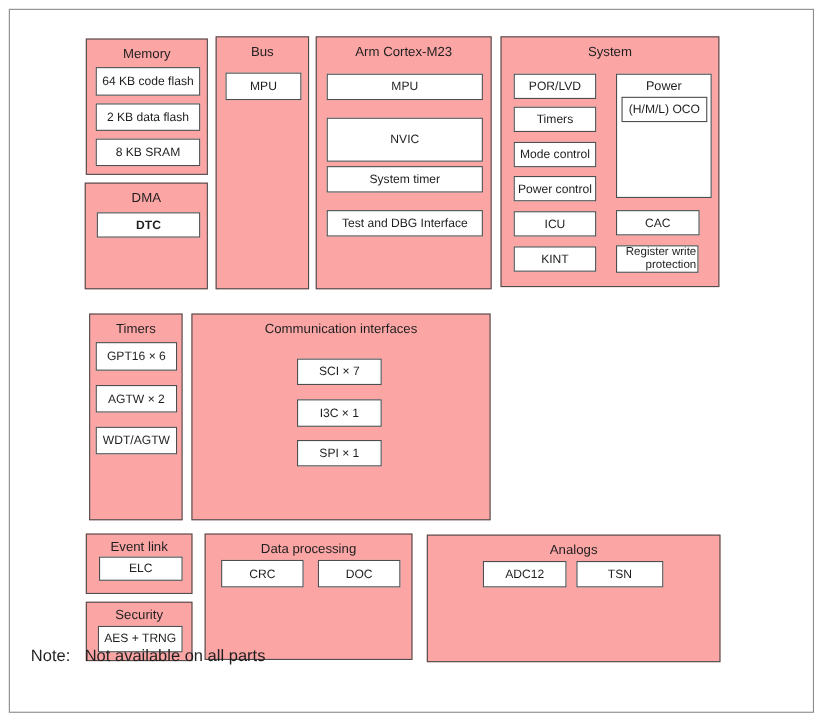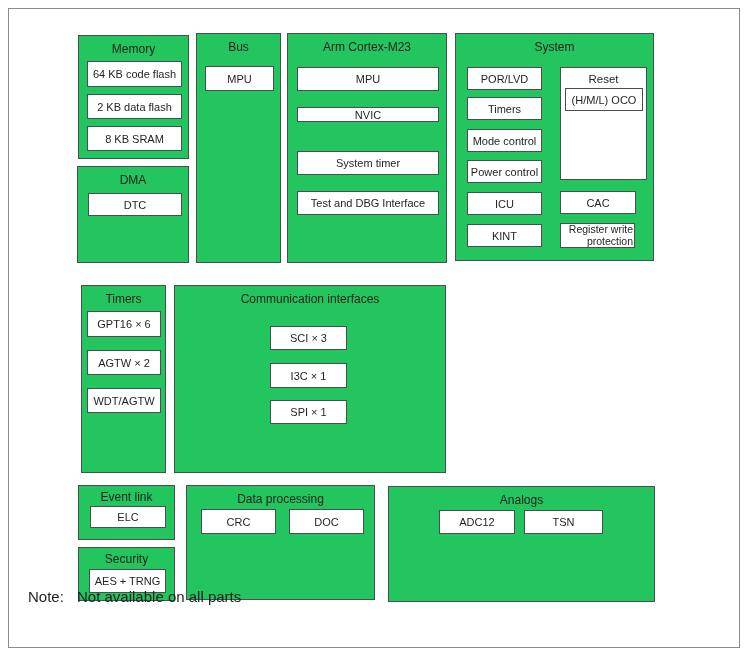--- a/index.html
+++ b/index.html
@@ -15,21 +15,21 @@
   .frame {
     position: absolute;
     left: 8px; top: 8px;
     width: 732px; height: 640px;
     border: 1px solid #8a8a8a;
     box-sizing: border-box;
   }
   .group {
     position: absolute;
     border: 1.5px solid #4d4d4d;
-    background: #22c55e;
+    background: #fca5a5;
     box-sizing: border-box;
   }
   .group-title {
     text-align: center;
     font-size: 12px;
     padding-top: 6px;
     white-space: nowrap;
   }
   .box {
     position: absolute;
@@ -71,62 +71,62 @@
 
   <div class="group" style="left:78px; top:35px; width:111px; height:124px;">
     <div class="group-title">Memory</div>
     <div class="box" style="left:8px; top:25px; width:95px; height:26px;">64 KB code flash</div>
     <div class="box" style="left:8px; top:58px; width:95px; height:25px;">2 KB data flash</div>
     <div class="box" style="left:8px; top:90px; width:95px; height:25px;">8 KB SRAM</div>
   </div>
 
   <div class="group" style="left:77px; top:166px; width:112px; height:97px;">
     <div class="group-title">DMA</div>
-    <div class="box" style="left:10px; top:26px; width:94px; height:23px;">DTC</div>
+    <div class="box" style="left:10px; top:26px; width:94px; height:23px;font-weight:bold;">DTC</div>
   </div>
 
   <div class="group" style="left:196px; top:33px; width:85px; height:230px;">
     <div class="group-title">Bus</div>
     <div class="box" style="left:8px; top:32px; width:69px; height:25px;">MPU</div>
   </div>
 
   <div class="group" style="left:287px; top:33px; width:160px; height:230px;">
     <div class="group-title">Arm Cortex-M23</div>
     <div class="box" style="left:9px; top:33px; width:142px; height:24px;">MPU</div>
-    <div class="box" style="left:9px; top:73px; width:142px; height:15px;">NVIC</div>
+    <div class="box" style="left:9px; top:73px; width:142px; height:40px;">NVIC</div>
     <div class="box" style="left:9px; top:117px; width:142px; height:24px;">System timer</div>
     <div class="box" style="left:9px; top:157px; width:142px; height:24px;">Test and DBG Interface</div>
   </div>
 
   <div class="group" style="left:455px; top:33px; width:199px; height:228px;">
     <div class="group-title">System</div>
     <div class="box" style="left:11px; top:33px; width:75px; height:23px;">POR/LVD</div>
     <div class="box" style="left:11px; top:63px; width:75px; height:23px;">Timers</div>
     <div class="box" style="left:11px; top:95px; width:75px; height:23px;">Mode control</div>
     <div class="box" style="left:11px; top:126px; width:75px; height:23px;">Power control</div>
     <div class="box" style="left:11px; top:158px; width:75px; height:23px;">ICU</div>
     <div class="box" style="left:11px; top:190px; width:75px; height:23px;">KINT</div>
     <div class="subgroup" style="left:104px; top:33px; width:87px; height:113px;">
-      <div class="group-title">Reset</div>
+      <div class="group-title">Power</div>
       <div class="box" style="left:4px; top:20px; width:78px; height:23px;">(H/M/L) OCO</div>
     </div>
     <div class="box" style="left:104px; top:157px; width:76px; height:23px;">CAC</div>
     <div class="box wrap" style="left:104px; top:189px; width:75px; height:25px;">Register write protection</div>
   </div>
 
   <div class="group" style="left:81px; top:285px; width:85px; height:188px;">
     <div class="group-title">Timers</div>
     <div class="box" style="left:5px; top:25px; width:74px; height:26px;">GPT16 × 6</div>
     <div class="box" style="left:5px; top:64px; width:74px; height:25px;">AGTW × 2</div>
     <div class="box" style="left:5px; top:102px; width:74px; height:25px;">WDT/AGTW</div>
   </div>
 
   <div class="group" style="left:174px; top:285px; width:272px; height:188px;">
     <div class="group-title">Communication interfaces</div>
-    <div class="box" style="left:95px; top:40px; width:77px; height:24px;">SCI × 3</div>
+    <div class="box" style="left:95px; top:40px; width:77px; height:24px;">SCI × 7</div>
     <div class="box" style="left:95px; top:77px; width:77px; height:25px;">I3C × 1</div>
     <div class="box" style="left:95px; top:114px; width:77px; height:24px;">SPI × 1</div>
   </div>
 
   <div class="group" style="left:78px; top:485px; width:97px; height:55px;">
     <div class="group-title" style="padding-top:4px;">Event link</div>
     <div class="box" style="left:11px; top:20px; width:76px; height:22px;">ELC</div>
   </div>
 
   <div class="group" style="left:78px; top:547px; width:97px; height:54px;">

